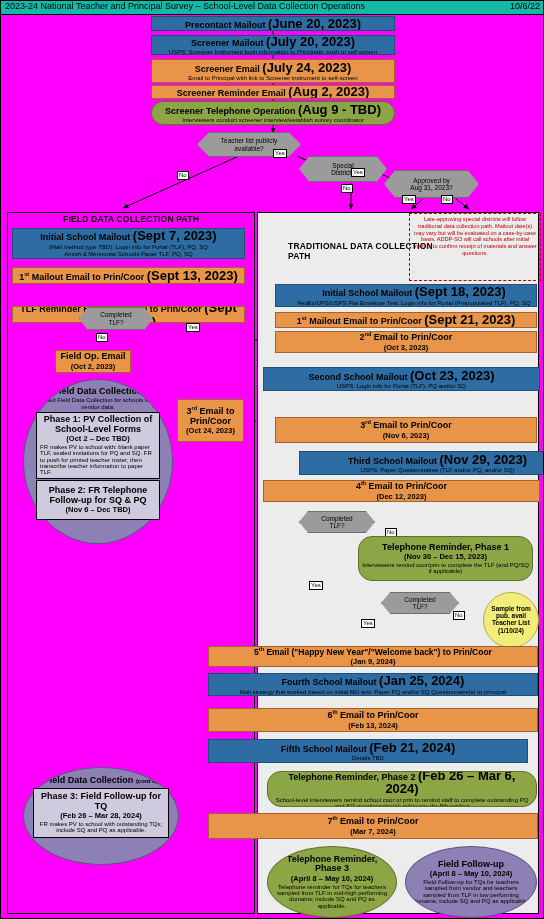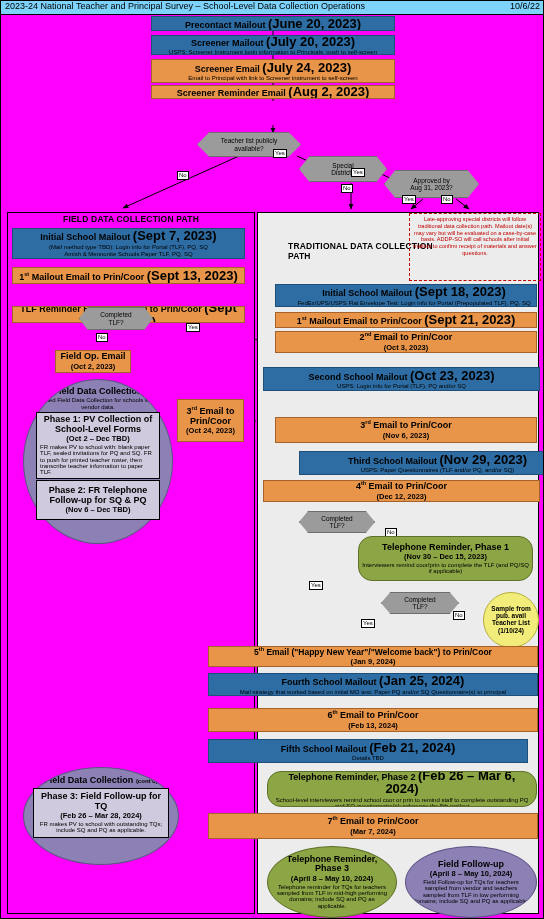--- a/index.html
+++ b/index.html
@@ -1,21 +1,21 @@
 <!DOCTYPE html>
 <html><head>
 <meta charset="utf-8">
 <style>
   html,body{margin:0;padding:0;background:#fff;}
   body{font-family:"Liberation Sans", sans-serif;}
   #page{position:relative;width:544px;height:919px;background:#FF00FF;overflow:hidden;
         border:1px solid #000;box-sizing:border-box;}
 
   
-  #header{position:absolute;left:0;top:0;width:544px;height:14px;background:#7dd3fc;
+  #header{position:absolute;left:0;top:0;width:544px;height:14px;background:#14b8a6;
           border-bottom:1px solid #000;box-sizing:border-box;}
   #header .htitle{position:absolute;left:4px;top:0px;font-size:9px;color:#000;white-space:nowrap;}
   #header .hdate{position:absolute;right:5px;top:0px;font-size:9px;color:#000;}
 
   
   .node{position:absolute;box-sizing:border-box;display:flex;flex-direction:column;
         align-items:center;justify-content:center;text-align:center;line-height:1.05;
         color:#000;padding:1px 3px;overflow:hidden;}
   .node .t1{font-size:9px;font-weight:bold;}
   .node .t1 .dt{font-weight:bold;font-size:13px;}
@@ -141,20 +141,25 @@
     <div class="t1"><span>Screener Email</span>
       <span class="dt">(July 24, 2023)</span></div>
     <div class="t2">Email to Principal with link to Screener instrument to self-screen</div>
   </div>
 
   <div class="node orange" style="left:150px;top:84px;width:244px;height:14px;">
     <div class="t1"><span>Screener Reminder Email</span>
       <span class="dt">(Aug 2, 2023)</span></div>
   </div>
 
+  <div class="node green" style="left:150px;top:100px;width:244px;height:24px;">
+    <div class="t1"><span>Screener Telephone Operation</span>
+      <span class="dt">(Aug 9 - TBD)</span></div>
+    <div class="t2">Interviewers conduct screener interview/establish survey coordinator</div>
+  </div>
 
   <div class="diamond" style="left:196px;top:131px;width:104px;height:25px;">
     <div>Teacher list publicly</div>
     <div>available?</div>
   </div>
 
   <div class="diamond" style="left:298px;top:155px;width:88px;height:26px;">
     <div>Special</div>
     <div>District?</div>
   </div>

